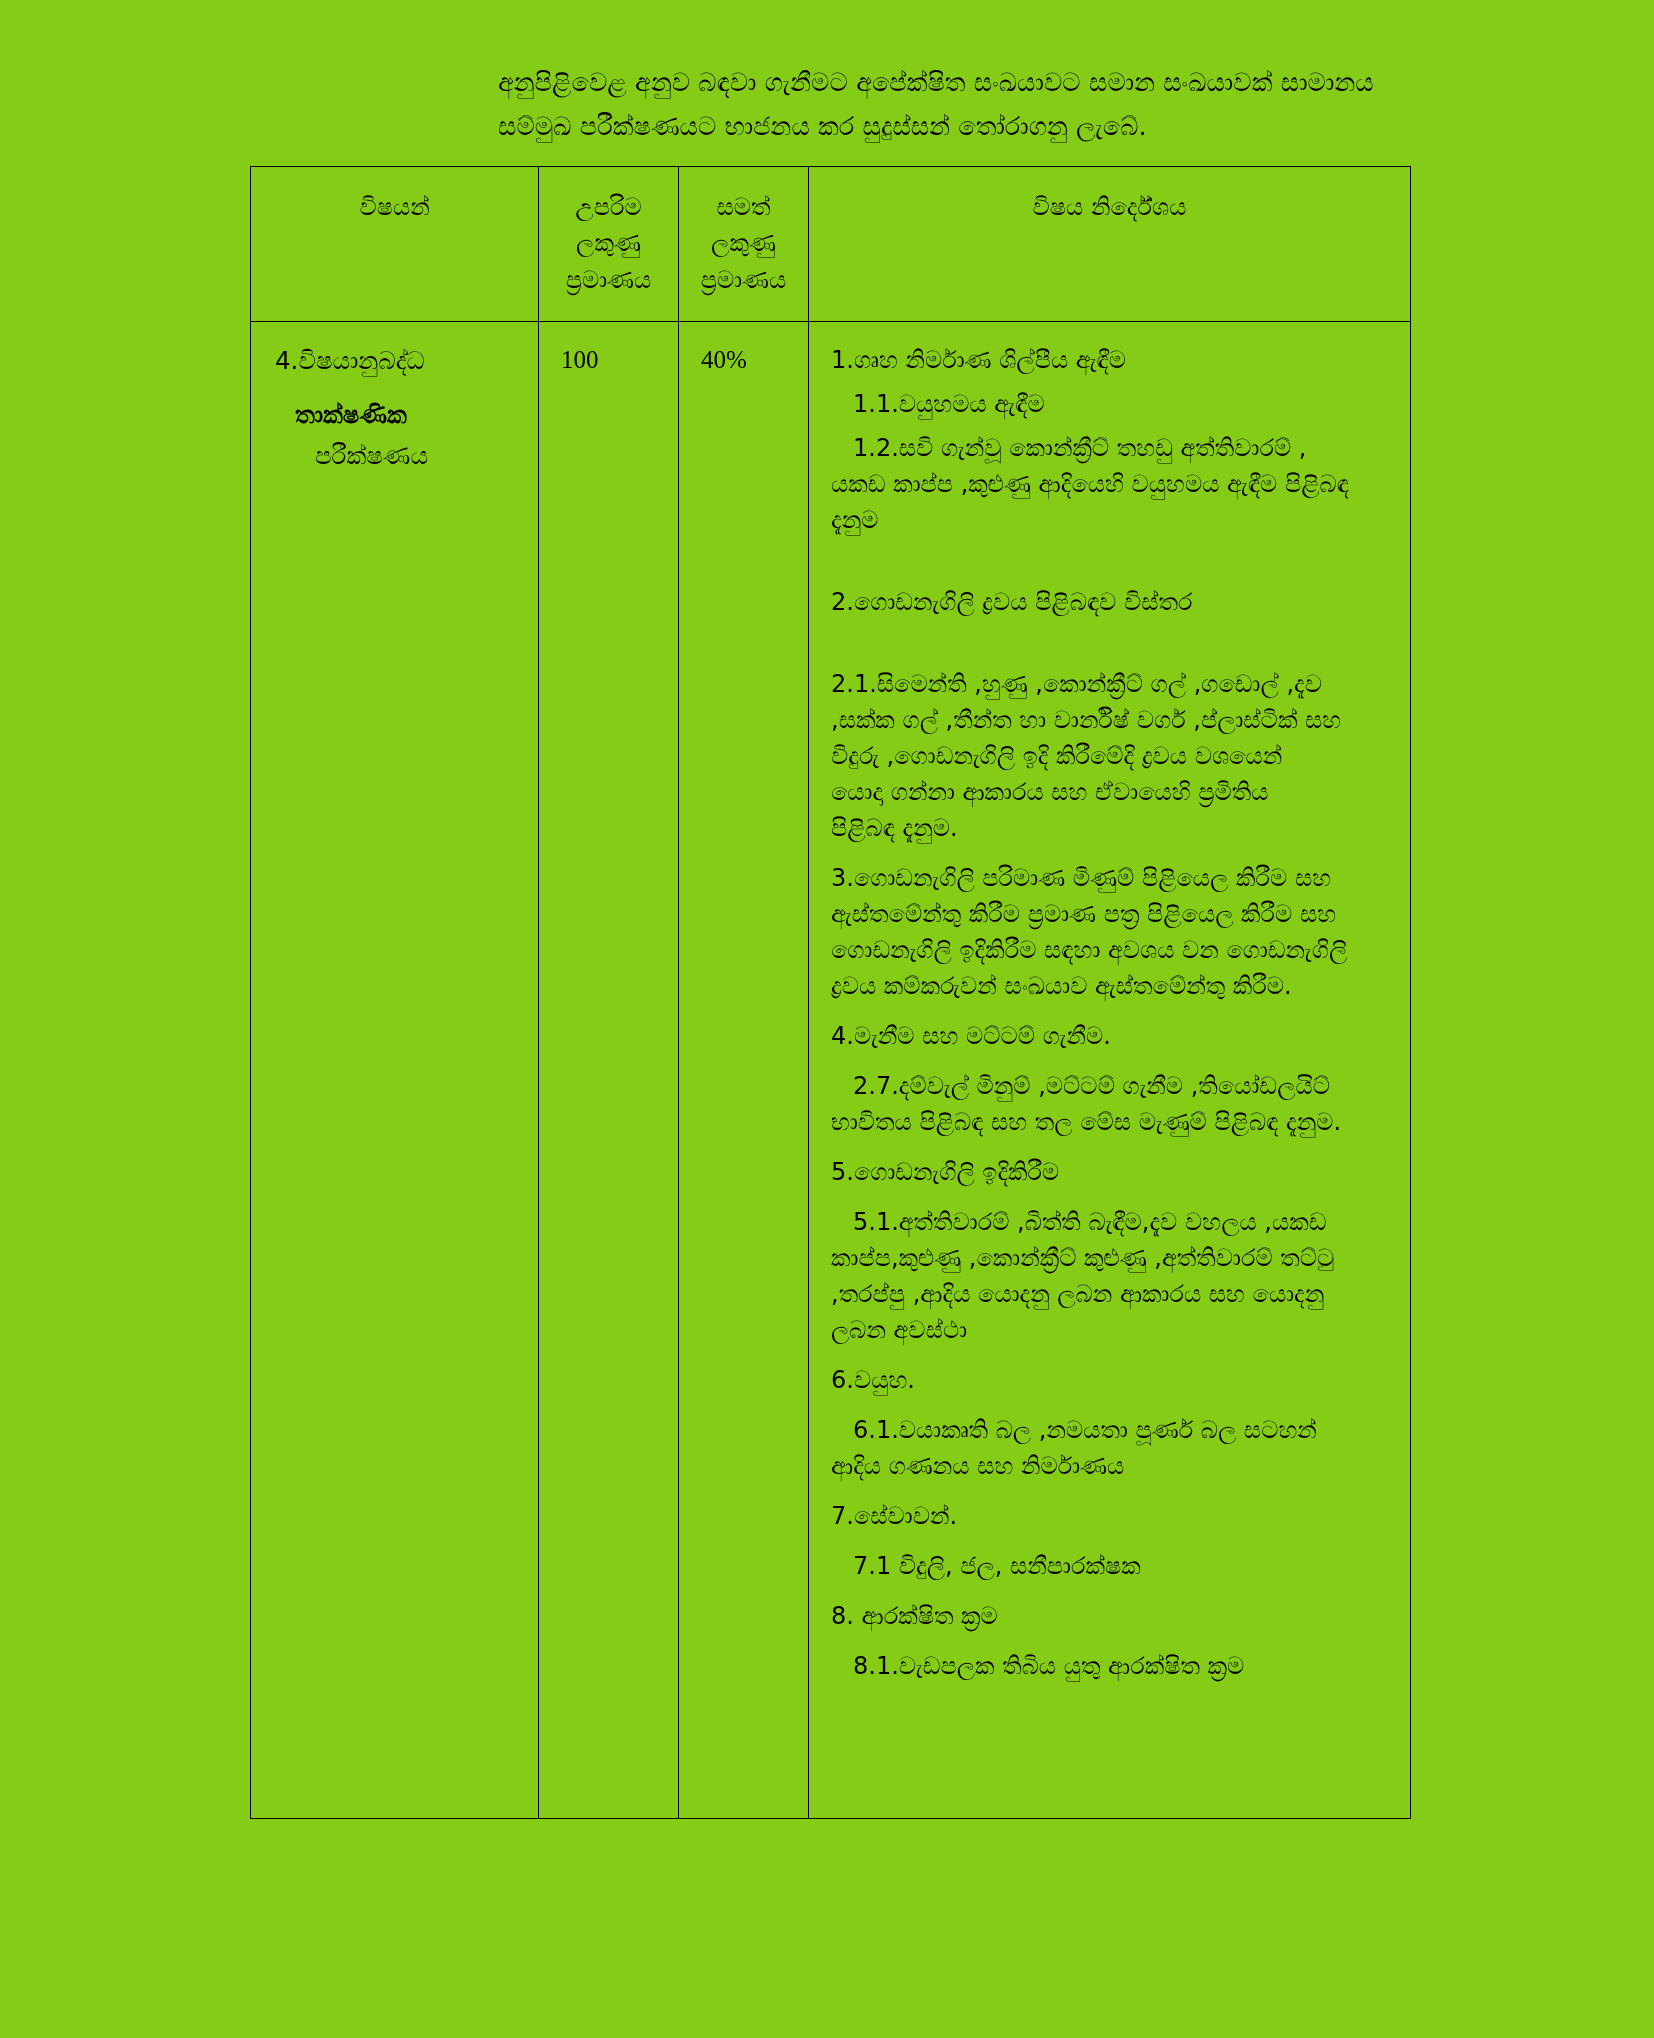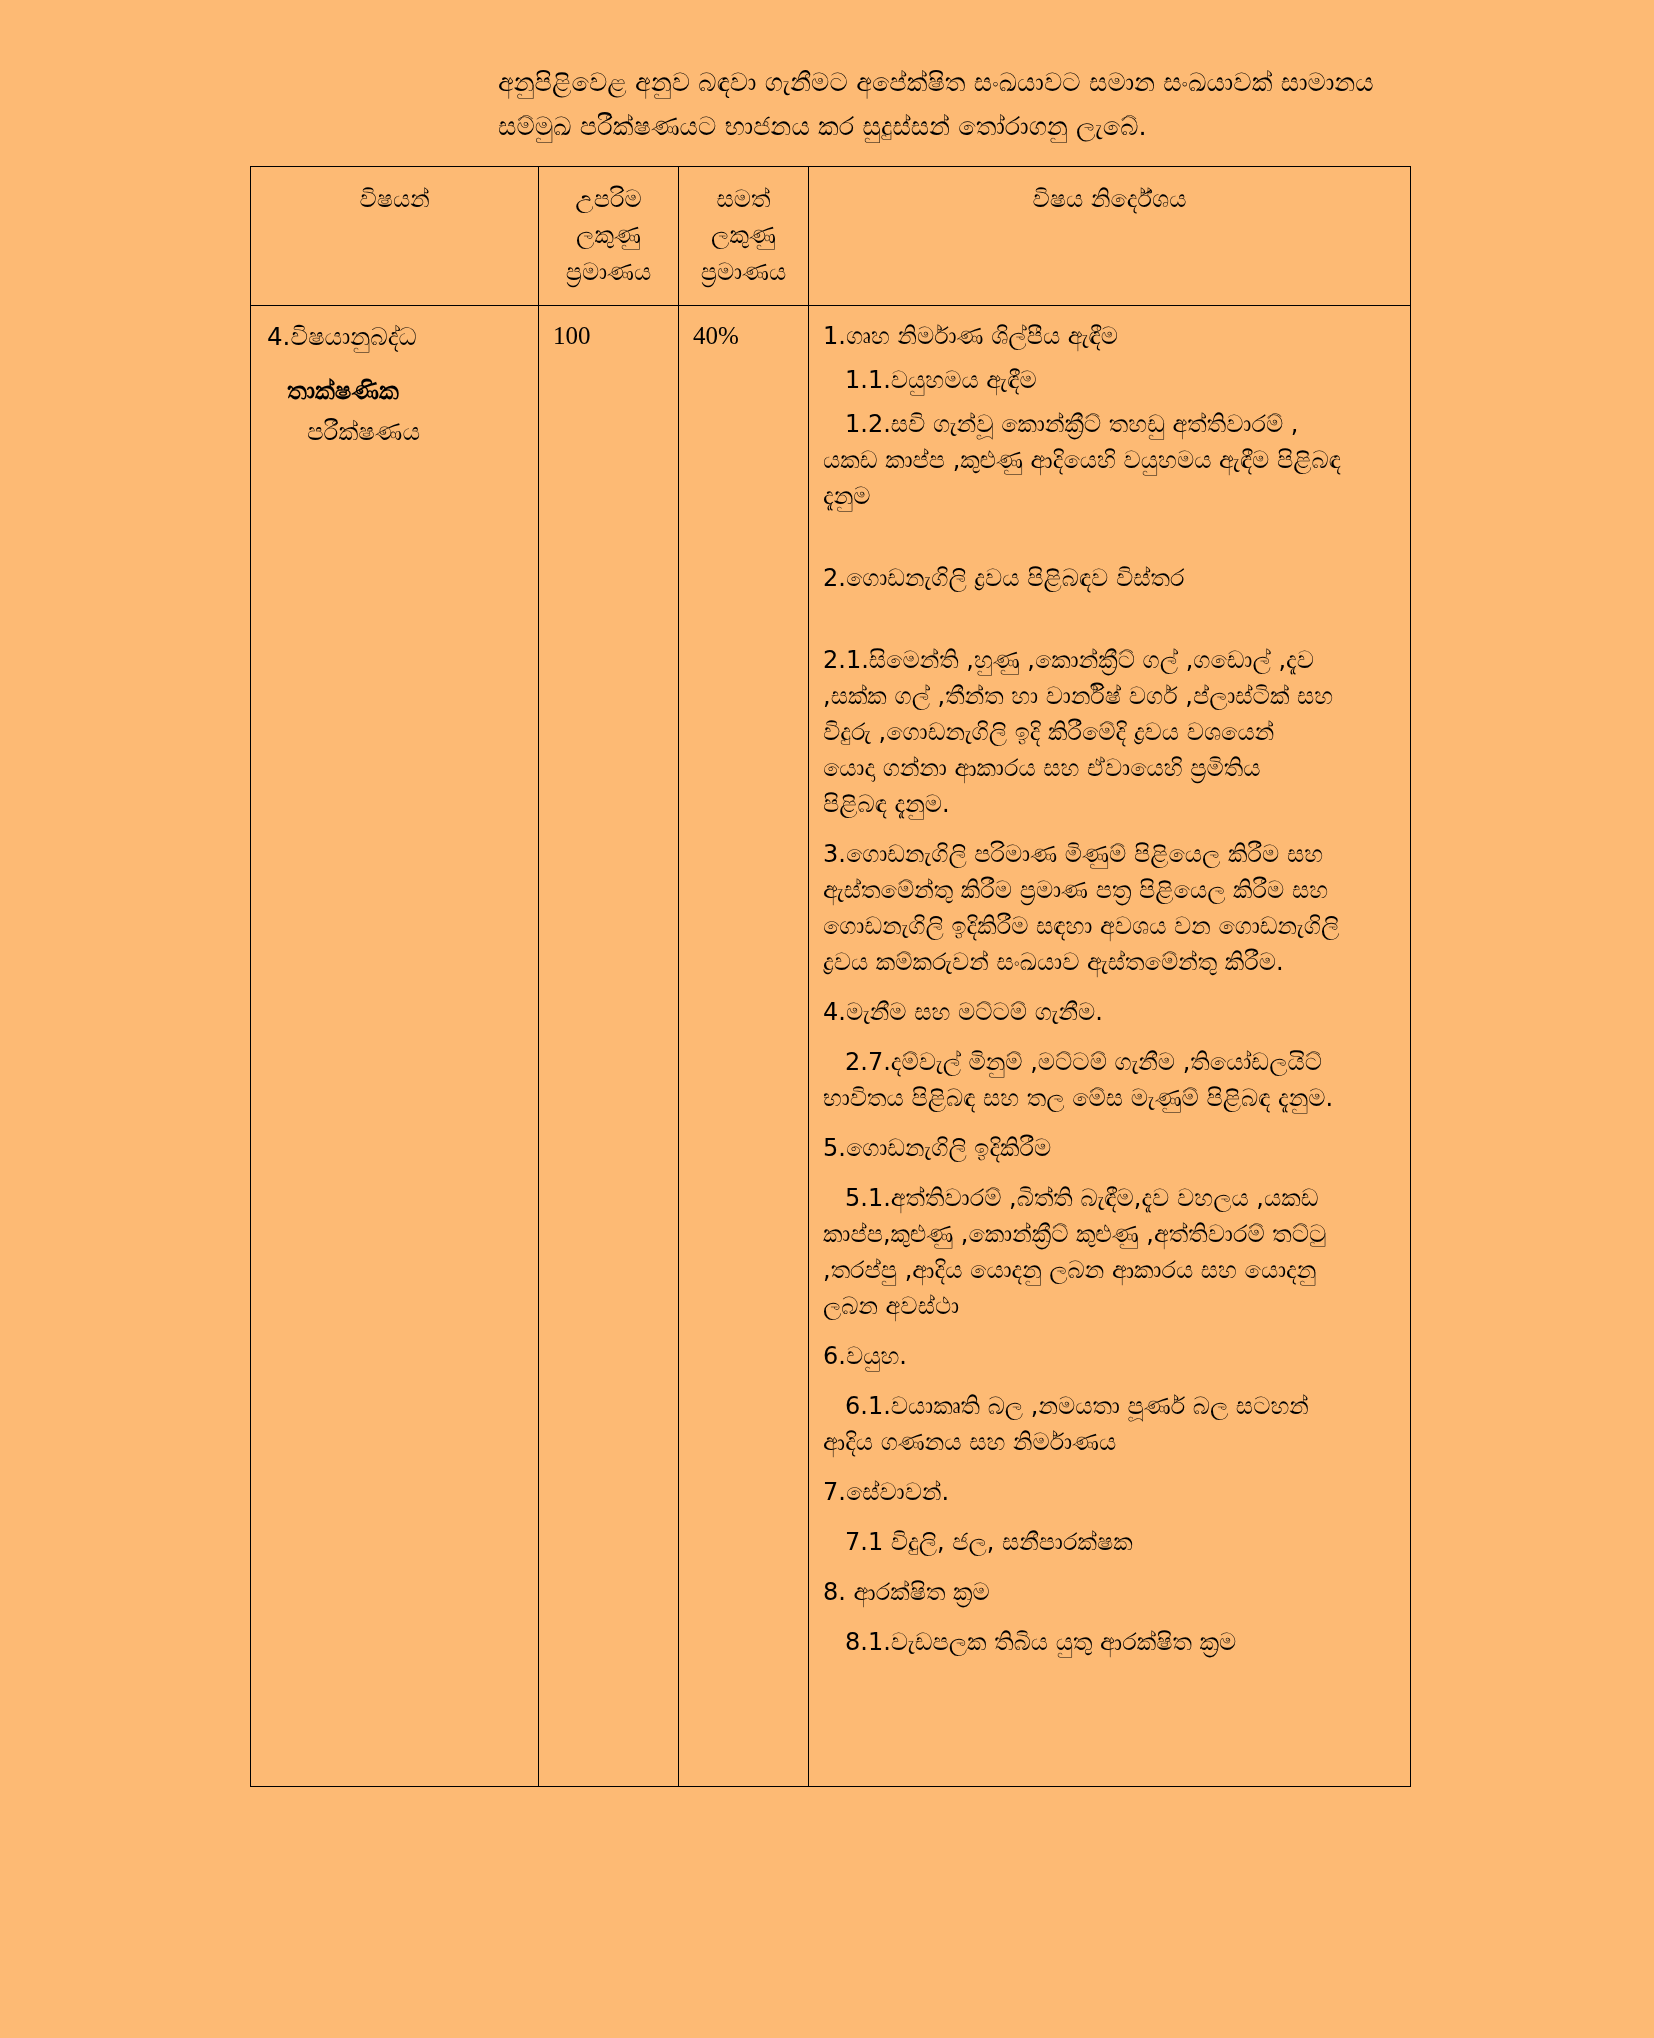--- a/index.html
+++ b/index.html
@@ -10,21 +10,21 @@
   }
   body {
     font-family: "DejaVu Sans", "Liberation Sans", sans-serif;
     color: #000000;
   }
   .page {
     position: relative;
     width: 1654px;
     height: 2038px;
     margin: 0 auto;
-    background: #fdba74;
+    background: #84cc16;
     box-sizing: border-box;
     overflow: hidden;
   }
   .content {
     position: absolute;
     left: 0;
     top: 0;
     width: 1654px;
   }
 
@@ -63,21 +63,21 @@
     width: 1160px;
   }
   table.exam {
     border-collapse: collapse;
     width: 1160px;
     table-layout: fixed;
   }
   table.exam td, table.exam th {
     border: 1.6px solid #000000;
     vertical-align: top;
-    padding: 0;
+    padding: 8px;
     font-weight: normal;
   }
 
   col.c-subject  { width: 288px; }
   col.c-max      { width: 140px; }
   col.c-pass     { width: 130px; }
   col.c-syllabus { width: 602px; }
 
   
   tr.head td {

